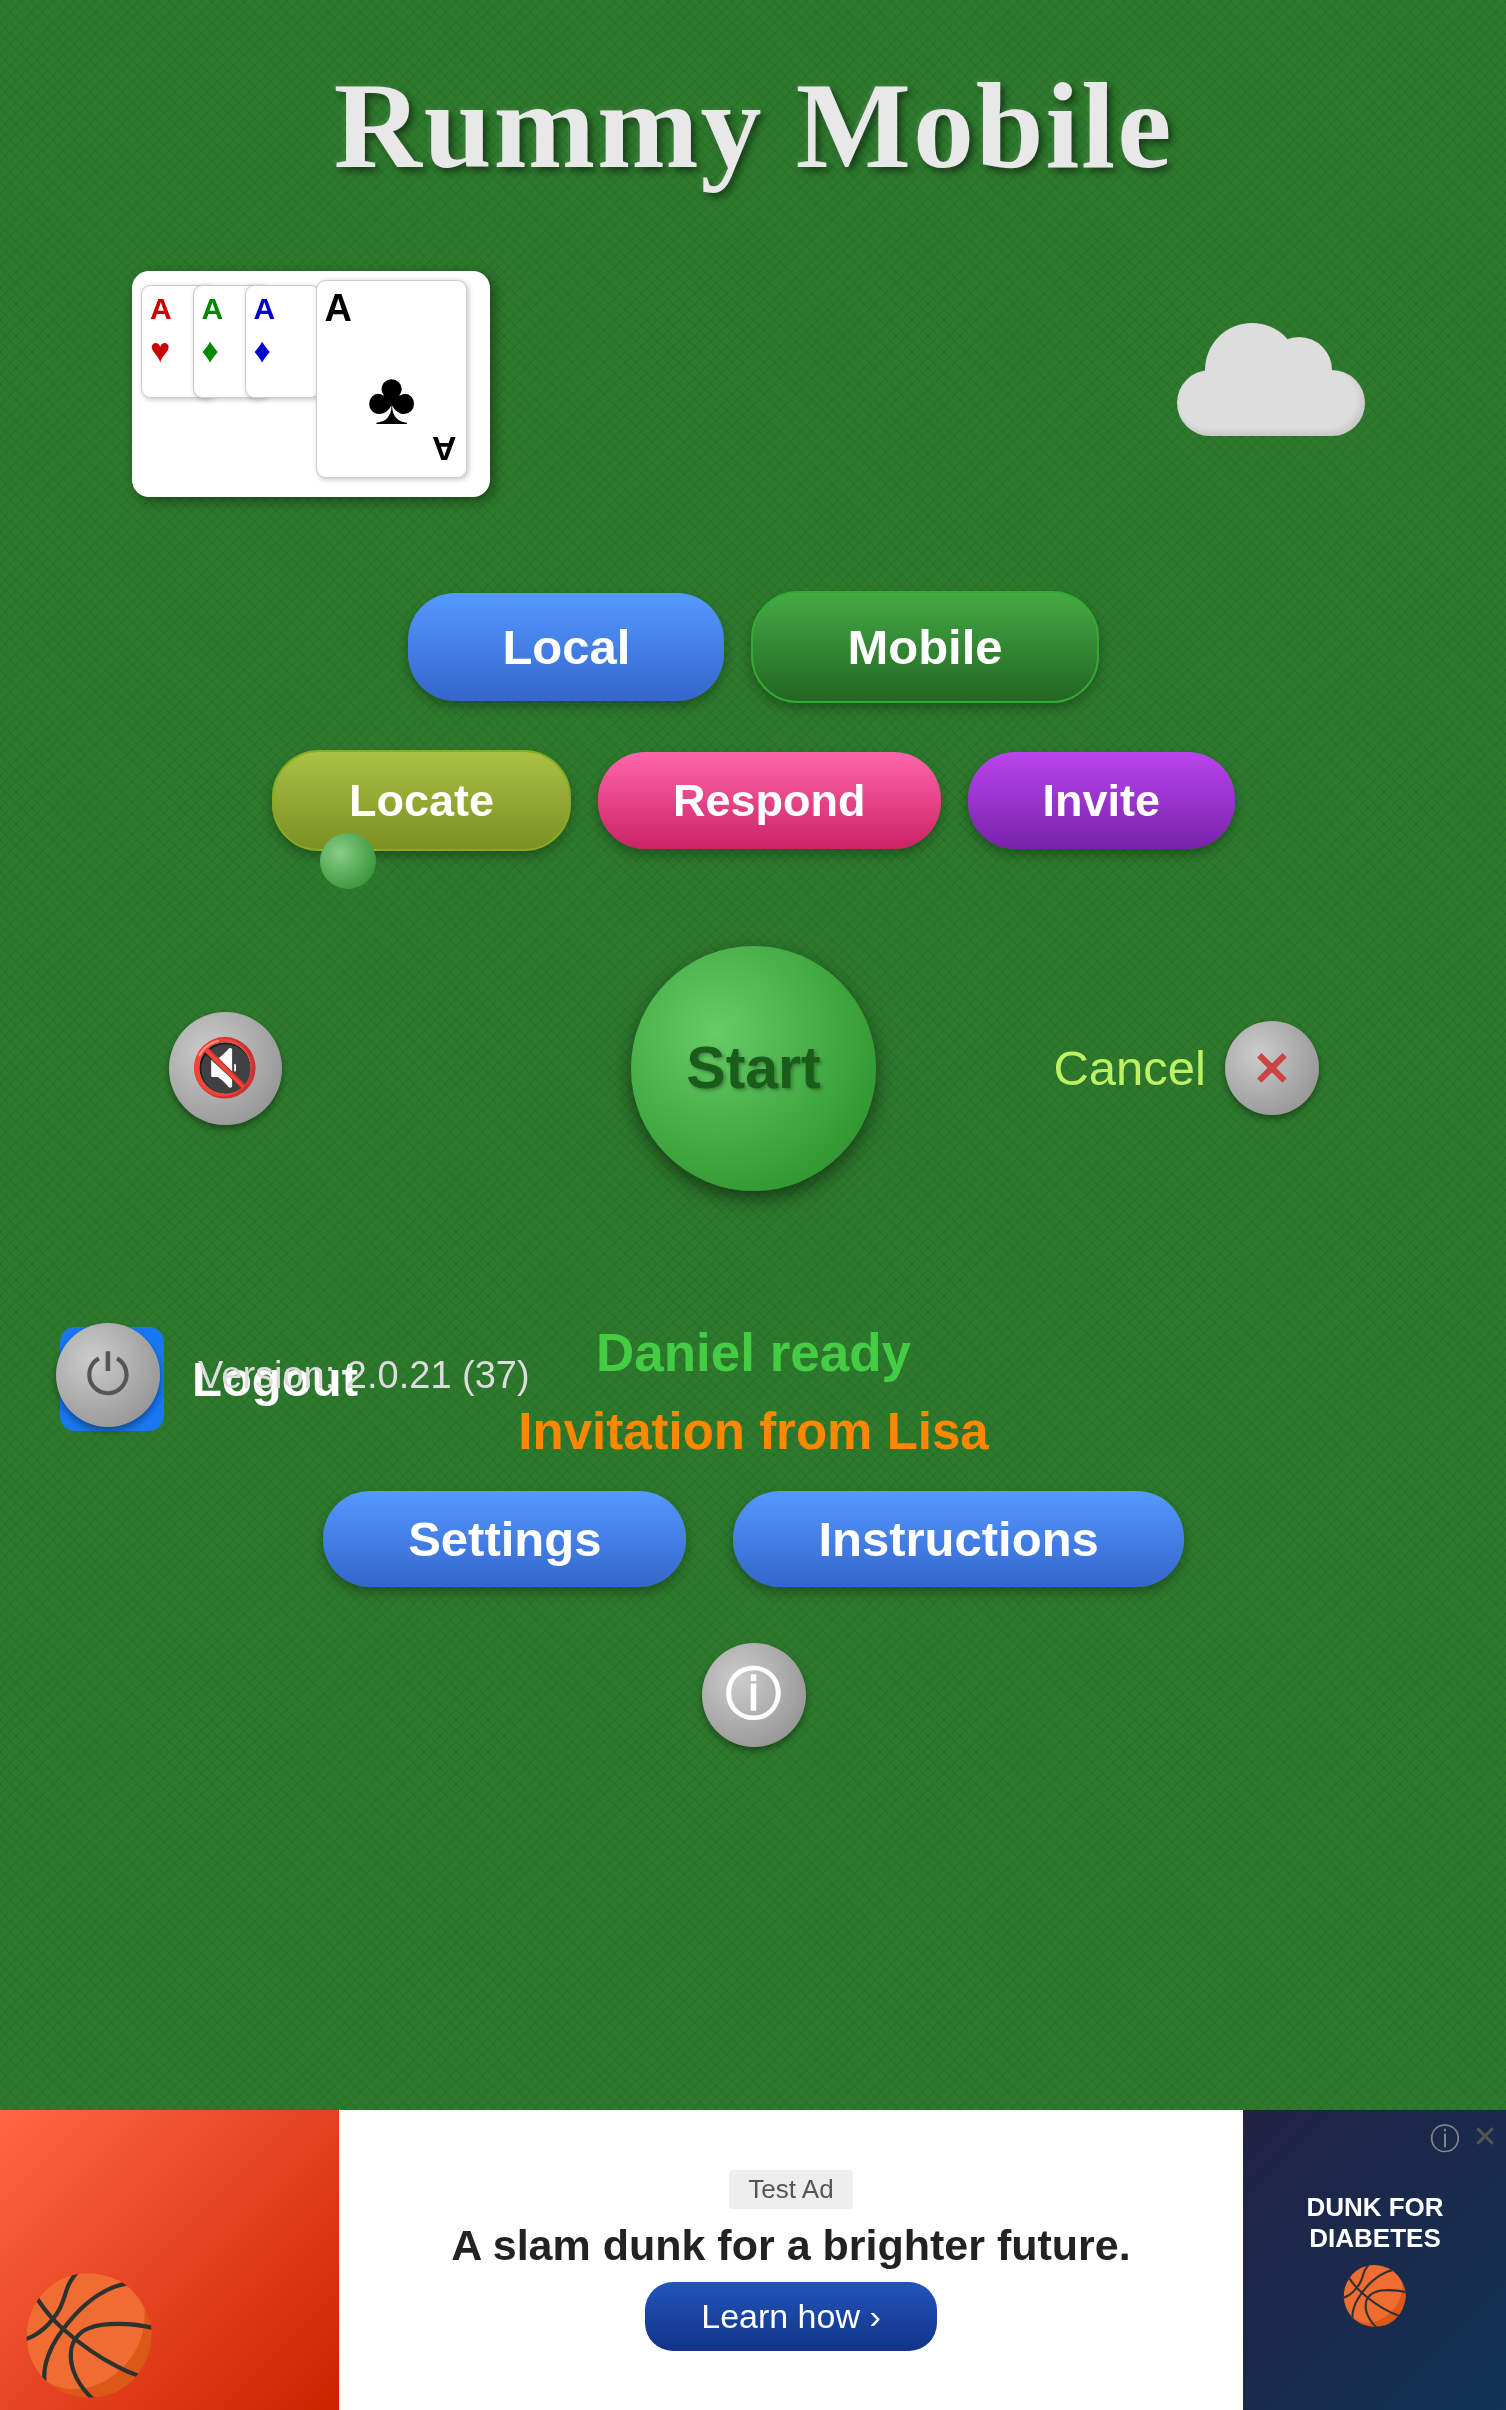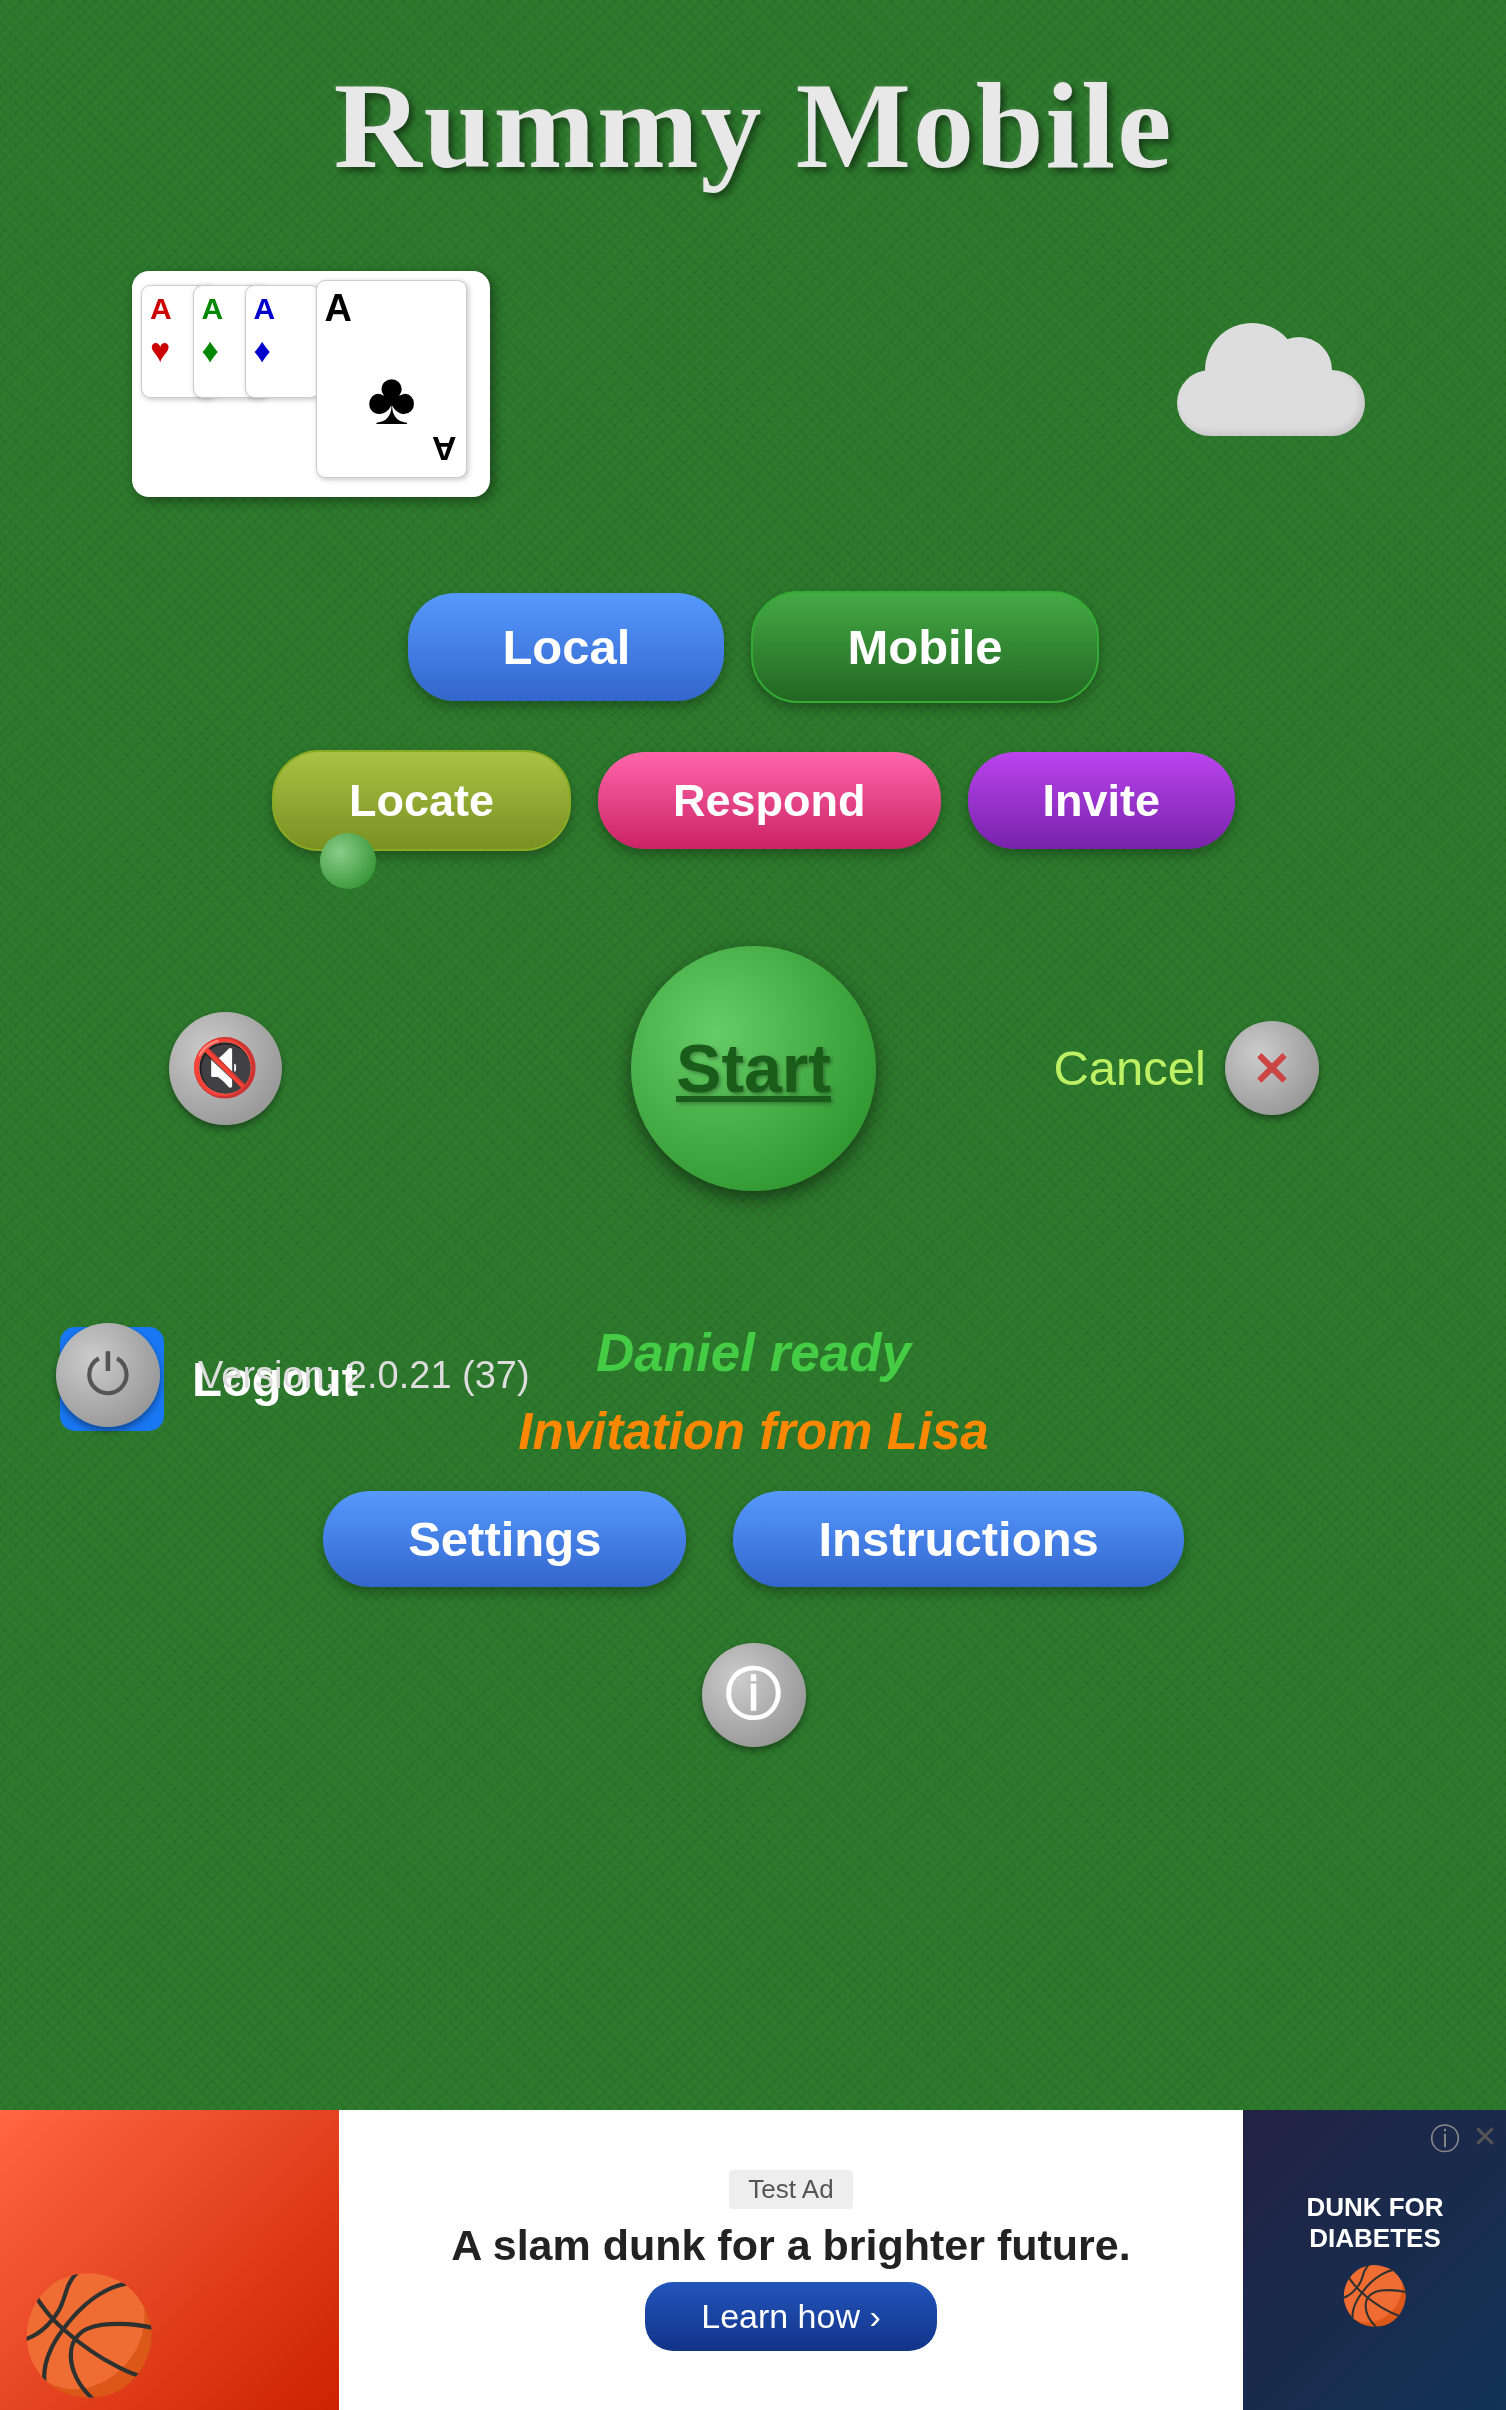--- a/index.html
+++ b/index.html
@@ -250,26 +250,25 @@
       font-size: 56px;
     }
 
     .btn-start {
       width: 245px;
       height: 245px;
       background: radial-gradient(circle at 35% 35%, #66cc66, #228822);
       border-radius: 50%;
       border: none;
       cursor: pointer;
-      font-size: 68px;
+      font-size: 59px;
       font-weight: bold;
       color: #1a5c1a;
       text-shadow: 1.9px 1.9px 3.8px rgba(0,0,0,0.3);
       box-shadow: 0 7.5px 19px rgba(0,0,0,0.5);
-      text-decoration: underline;
     }
 
     .cancel-group {
       display: flex;
       align-items: center;
       gap: 19px;
       position: absolute;
       right: 188px;
     }
 
@@ -337,21 +336,20 @@
 
     .status-center {
       position: absolute;
       left: 50%;
       transform: translateX(-50%);
       display: flex;
       flex-direction: column;
       align-items: center;
       gap: 19px;
       top: 0;
-      font-style: italic;
     }
 
     .daniel-ready {
       color: #44cc44;
       font-size: 53px;
       font-weight: bold;
     }
 
     .invitation-text {
       color: #ff8800;

